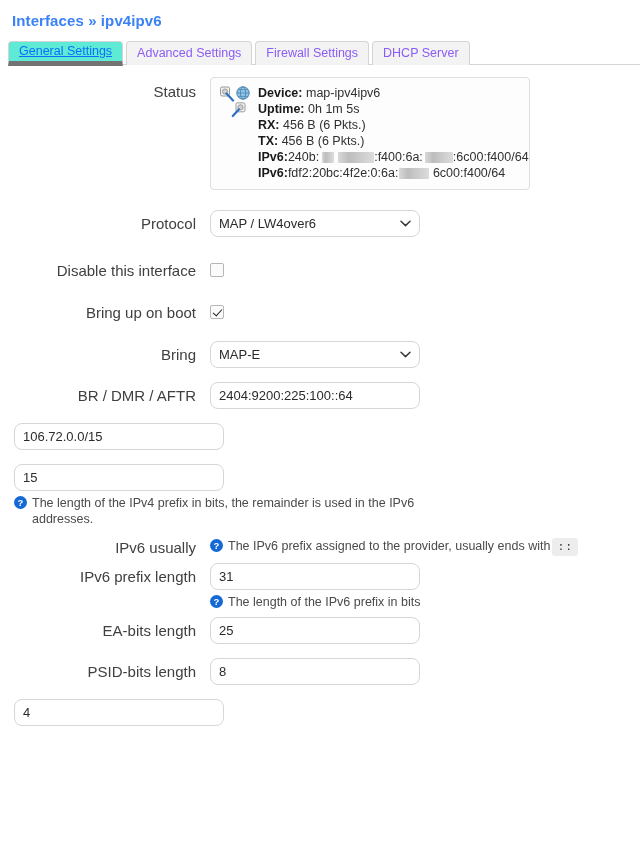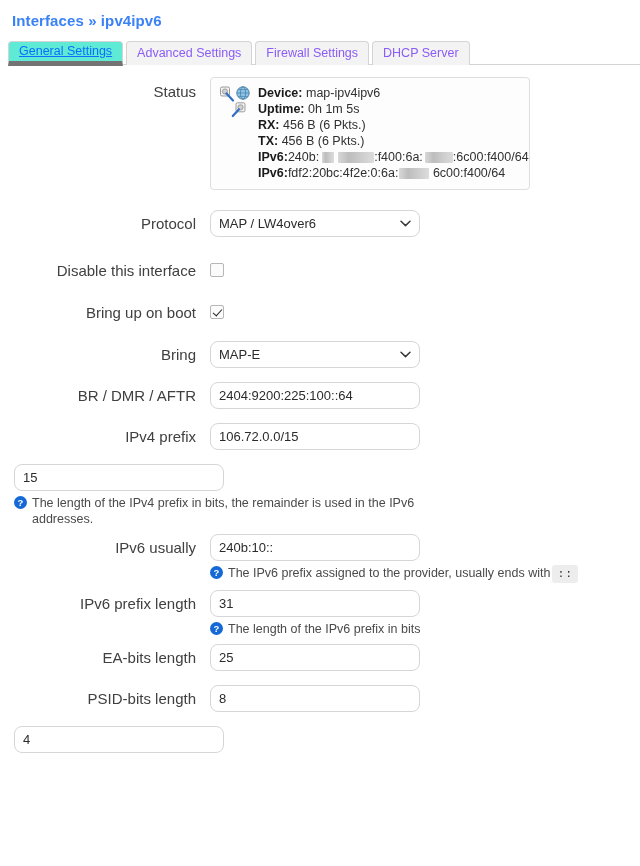--- a/index.html
+++ b/index.html
@@ -357,21 +357,20 @@
   <div class="row">
     <div class="label">BR / DMR / AFTR</div>
     <div class="field">
       <input type="text" class="inp" value="2404:9200:225:100::64" style="">
     </div>
   </div>
 
   <div class="gap-md"></div>
 
   <div class="row">
-    <div class="label">IPv4 prefix</div>
     <div class="field">
       <input type="text" class="inp" value="106.72.0.0/15" style="">
     </div>
   </div>
 
   <div class="gap-md"></div>
 
   <div class="row">
     <div class="field">
       <input type="text" class="inp" value="15" style="">
@@ -380,21 +379,20 @@
         <span class="htxt">The length of the IPv4 prefix in bits, the remainder is used in the IPv6 addresses.</span>
       </div>
     </div>
   </div>
 
   <div class="gap-sm"></div>
 
   <div class="row">
     <div class="label">IPv6 usually</div>
     <div class="field">
-      <input type="text" class="inp" value="240b:10::" style="">
       <div class="help">
         <span class="qmark">?</span>
         <span class="htxt">The IPv6 prefix assigned to the provider, usually ends with</span>
         <code class="inlinecode">::</code>
       </div>
     </div>
   </div>
 
   <div class="gap-sm"></div>
 

